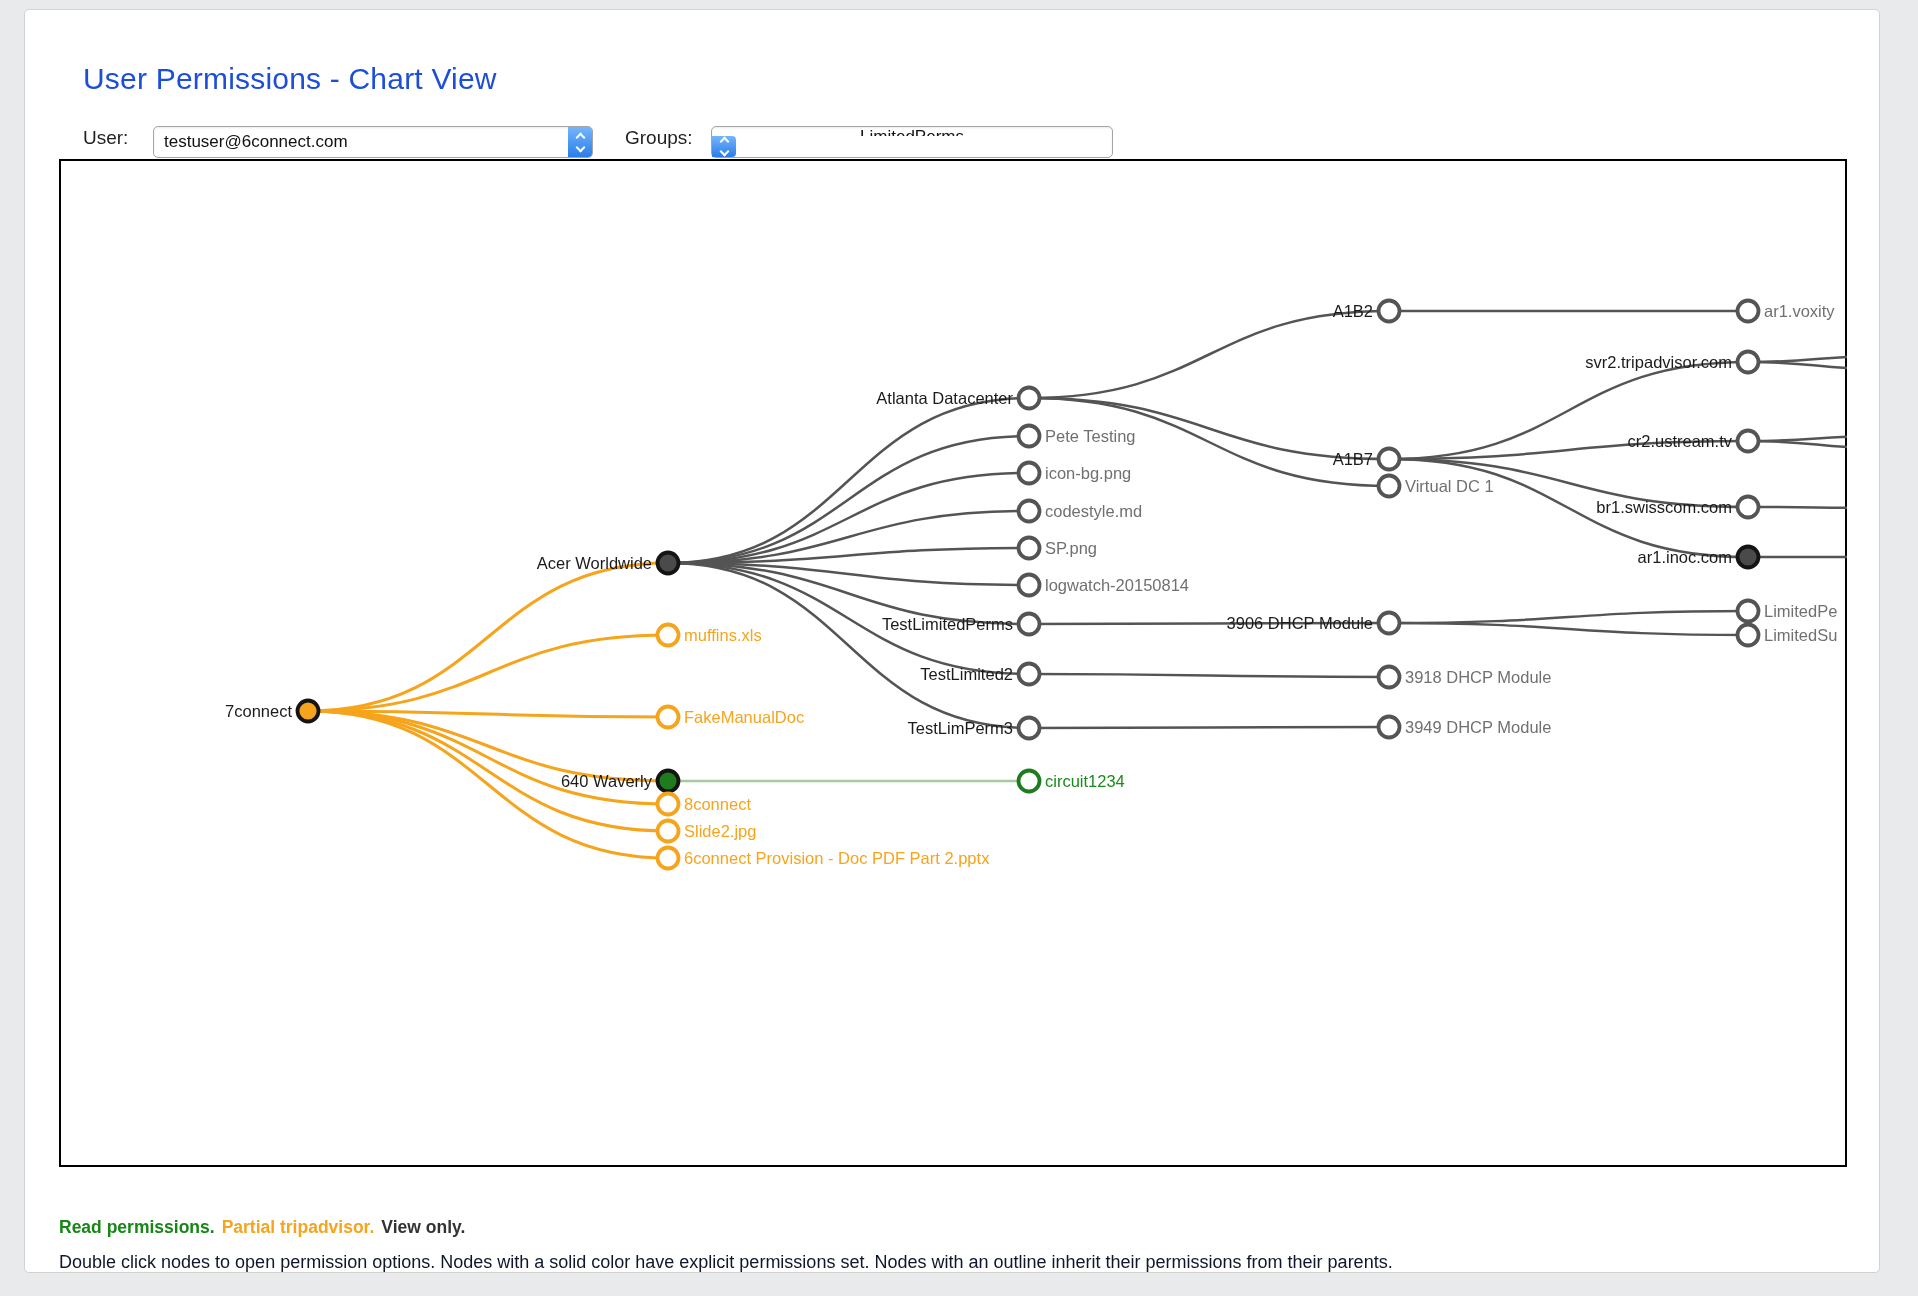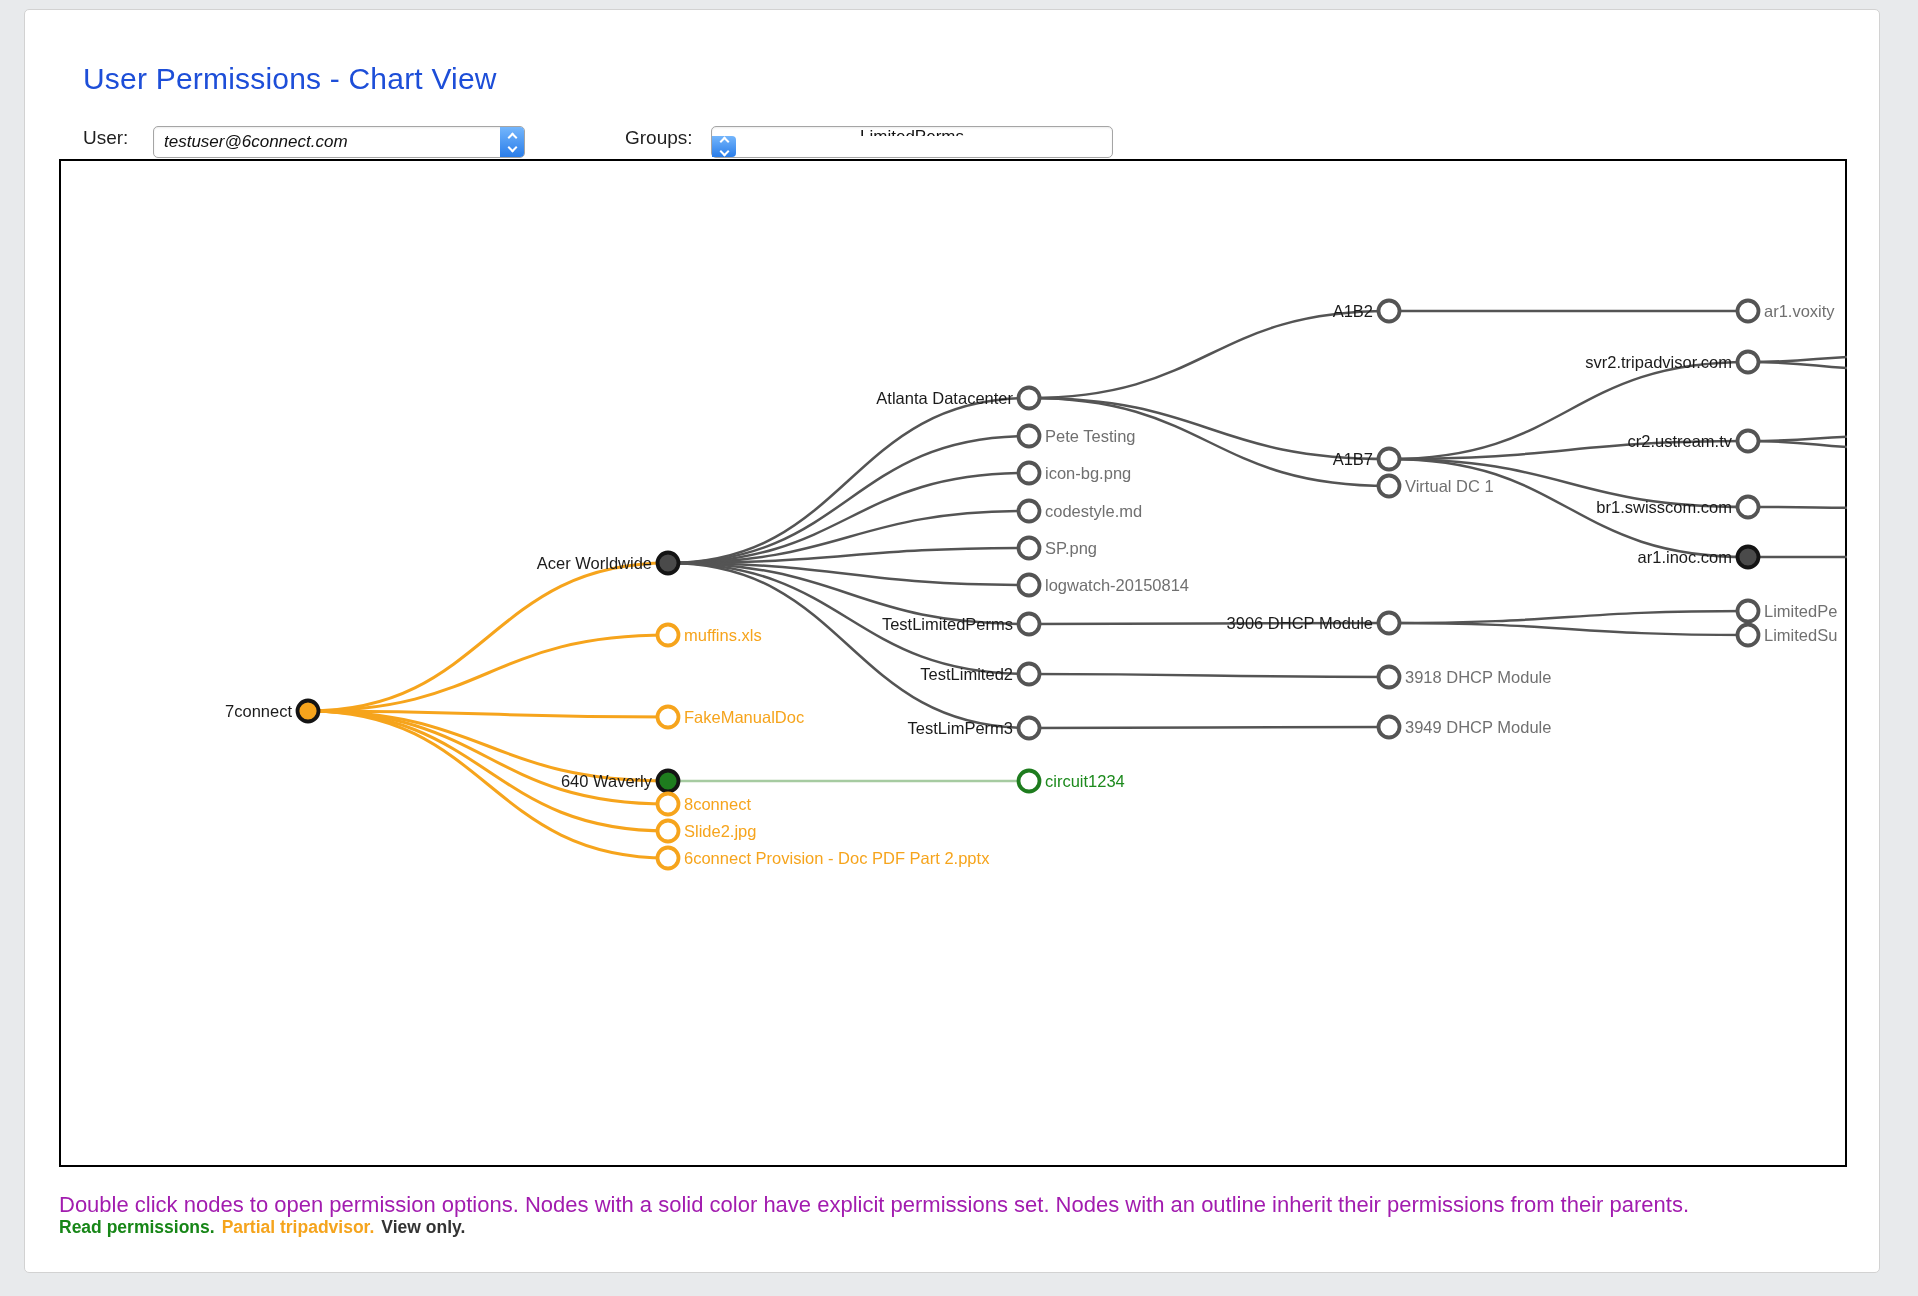--- a/index.html
+++ b/index.html
@@ -20,21 +20,21 @@
     position:absolute;top:117px;font-size:19px;color:#1f1f1f;
   }
   #user-label{left:58px;}
   #groups-label{left:588px;margin-left:12px;}
   .mac-select{
     position:absolute;top:116px;height:32px;box-sizing:border-box;
     background:#ffffff;border:1px solid #a5a5a5;border-radius:5px;
     box-shadow:inset 0 1px 2px rgba(0,0,0,.08);
     display:flex;align-items:center;cursor:default;
   }
-  #user-select{left:128px;width:372px;font-style:italic;}
+  #user-select{left:128px;width:440px;}
   #groups-select{left:686px;width:402px;flex-direction:column;}
   .mac-select .value{
     flex:1;padding:0 10px;font-size:17px;color:#111;
     white-space:nowrap;overflow:hidden;
   }
   .stepper{
     width:24px;align-self:stretch;border-radius:0 4px 4px 0;
     background:linear-gradient(#74b6fc,#2a7de9);
     display:flex;flex-direction:column;align-items:center;justify-content:center;
     gap:3px;
@@ -42,21 +42,21 @@
   .chev{width:7px;height:7px;box-sizing:border-box;}
   .chev.up{border-left:2.4px solid #fff;border-top:2.4px solid #fff;transform:rotate(45deg);margin-top:2px;}
   .chev.down{border-left:2.4px solid #fff;border-top:2.4px solid #fff;transform:rotate(225deg);margin-bottom:2px;}
   .chart-frame{
     position:absolute;left:59px;top:159px;width:1788px;height:1008px;
     box-sizing:border-box;border:2px solid #000;background:#fff;
   }
   #tree-svg{position:absolute;left:59px;top:159px;}
   #tree-svg text{font-family:"Liberation Sans", sans-serif;font-size:16.5px;}
   .footer-info{
-    position:absolute;left:59px;top:1192px;font-size:22px;color:#a21caf;
+    position:absolute;left:59px;top:1252px;font-size:18px;color:#0f172a;
   }
   .footer-legend{
     position:absolute;left:59px;top:1217px;font-size:17.5px;font-weight:bold;color:#333;
   }
   .footer-legend span{margin-right:7px;}
 </style>
 </head>
 <body>
 
 <div class="card">

